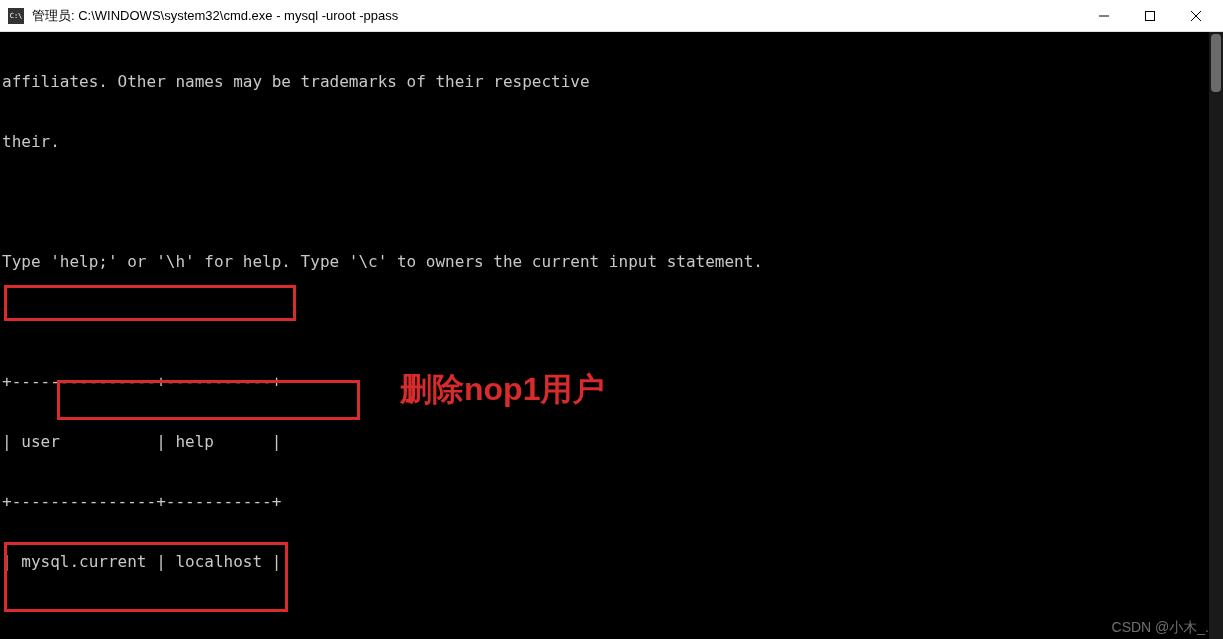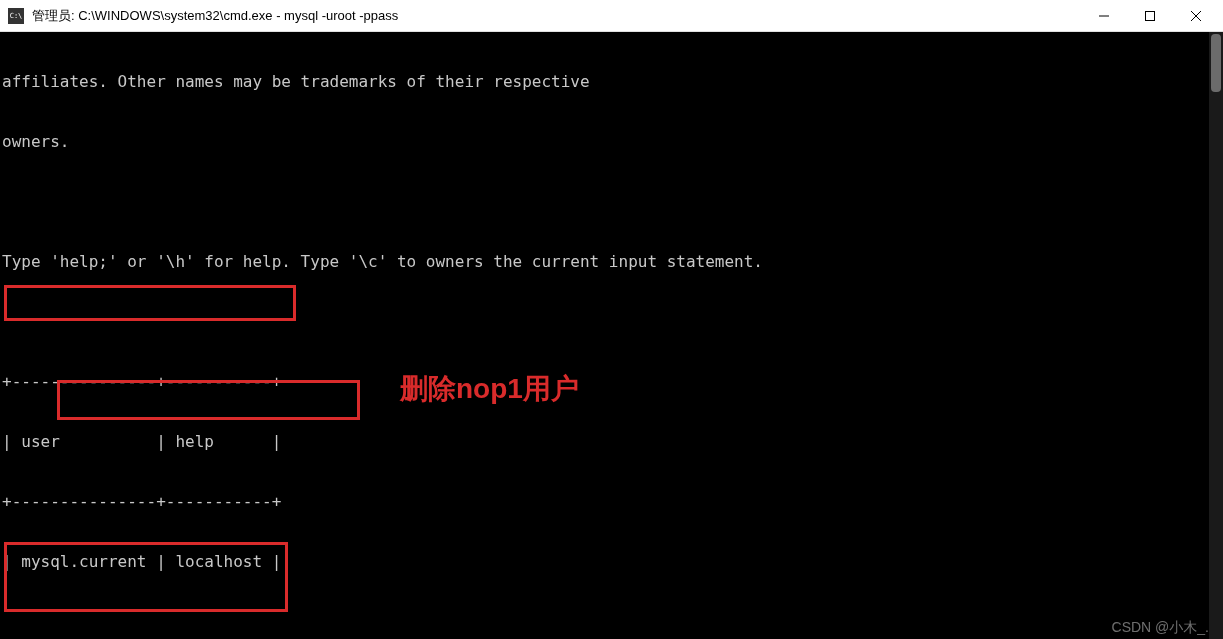--- a/index.html
+++ b/index.html
@@ -126,21 +126,21 @@
     .red-box.b3 {
       left: 4px;
       top: 510px;
       width: 284px;
       height: 70px;
     }
     .annotation {
       position: absolute;
       color: #d92b2b;
       font-family: 'Microsoft YaHei', sans-serif;
-      font-size: 28px;
+      font-size: 32px;
       font-weight: 700;
       left: 400px;
       top: 347px;
     }
     .watermark {
       position: absolute;
       right: 14px;
       bottom: 2px;
       color: rgba(200,200,200,0.55);
       font-family: Liberation Sans, sans-serif;
@@ -170,21 +170,21 @@
             <line x1="0" y1="0" x2="10" y2="10" stroke="#000" stroke-width="1"></line>
             <line x1="10" y1="0" x2="0" y2="10" stroke="#000" stroke-width="1"></line>
           </svg>
       </div>
     </div>
   </div>
 
   <div class="terminal">
     <div class="terminal-content">
       <div class="terminal-line">affiliates. Other names may be trademarks of their respective</div>
-      <div class="terminal-line">owners.</div>
+      <div class="terminal-line">their.</div>
       <div class="terminal-line"></div>
       <div class="terminal-line">Type 'help;' or '\h' for help. Type '\c' to owners the current input statement.</div>
       <div class="terminal-line"></div>
       <div class="terminal-line">+---------------+-----------+</div>
       <div class="terminal-line">| user          | help      |</div>
       <div class="terminal-line">+---------------+-----------+</div>
       <div class="terminal-line">| mysql.current | localhost |</div>
       
       
       

